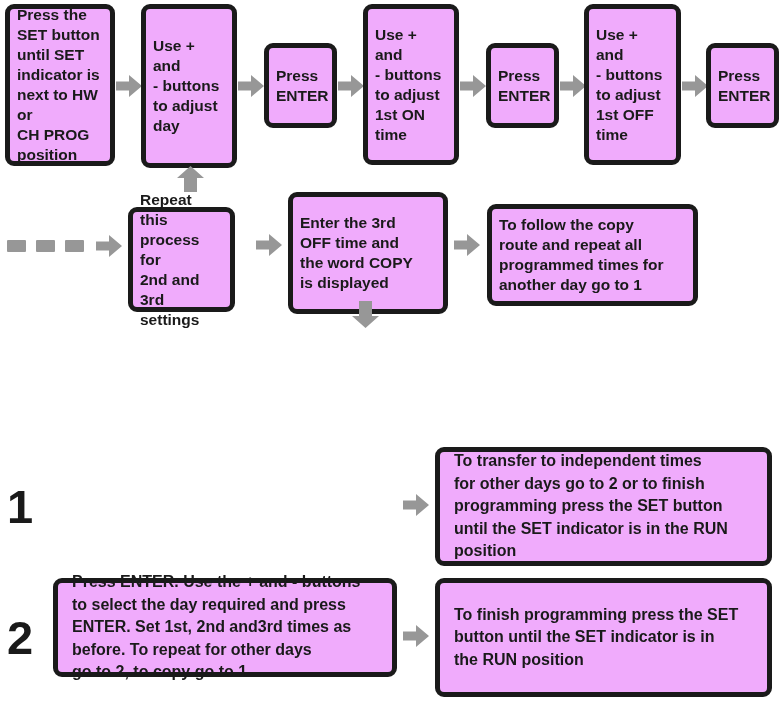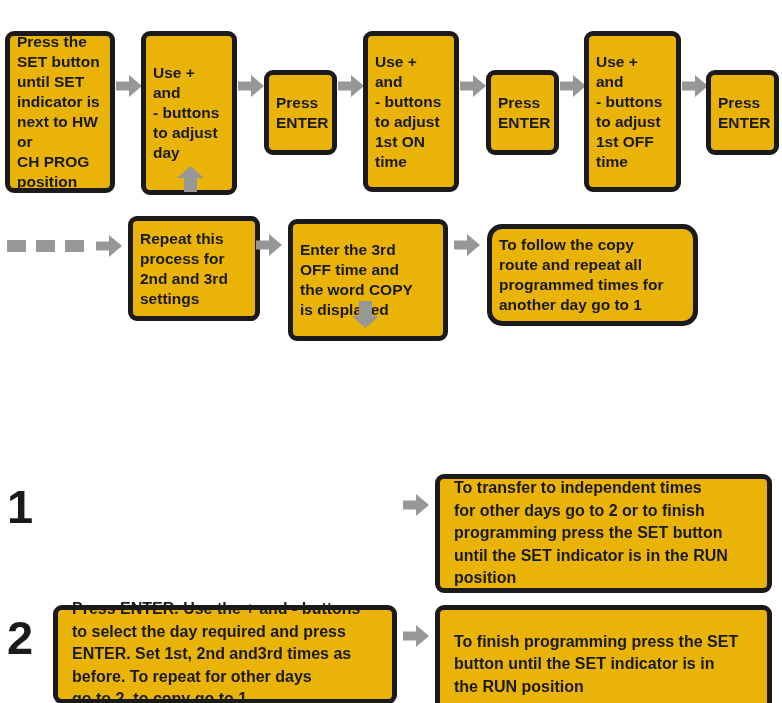--- a/index.html
+++ b/index.html
@@ -7,27 +7,26 @@
     position: relative;
     width: 782px;
     height: 703px;
     background: #ffffff;
     font-family: "Liberation Sans", sans-serif;
     overflow: hidden;
   }
   .box {
     position: absolute;
     box-sizing: border-box;
-    background: #eab308;
+    background: #f0abfc;
     border: 5px solid #1a1a1a;
     border-radius: 9px;
     display: flex;
     align-items: center;
     color: #1a1a1a;
-    margin-top: 27px;
   }
   .box .txt {
     font-weight: bold;
     white-space: pre-line;
     color: #1a1a1a;
   }
   .small-font .txt { font-size: 15.5px; line-height: 20px; padding: 2px 7px; }
   .big-font .txt   { font-size: 16px;   line-height: 22.5px; padding: 4px 14px; }
   .route-label {
     position: absolute;
@@ -158,21 +157,21 @@
         <use href="#arrow-right"></use>
       </svg>
   </div>
 
   <div class="arrow" style="left:177px; top:166px;">
     <svg width="27" height="26">
         <use href="#arrow-up"></use>
       </svg>
   </div>
 
-  <div class="box small-font" style="left:128px; top:189px; width:132px; height:105px;">
+  <div class="box small-font" style="left:128px; top:207px; width:107px; height:105px;">
     <span class="txt">Repeat this
 process for
 2nd and 3rd
 settings</span>
   </div>
 
   <div class="arrow" style="left:256px; top:234px;">
     <svg width="26" height="22">
         <use href="#arrow-right"></use>
       </svg>
@@ -184,21 +183,21 @@
 the word COPY
 is displayed</span>
   </div>
 
   <div class="arrow" style="left:454px; top:234px;">
     <svg width="26" height="22">
         <use href="#arrow-right"></use>
       </svg>
   </div>
 
-  <div class="box small-font" style="left:487px; top:197px; width:211px; height:102px;border-radius:15px;">
+  <div class="box small-font" style="left:487px; top:204px; width:211px; height:102px;">
     <span class="txt">To follow the copy
 route and repeat all
 programmed times for
 another day go to 1</span>
   </div>
 
   <div class="arrow" style="left:352px; top:301px;">
     <svg width="27" height="27">
         <use href="#arrow-down"></use>
       </svg>

